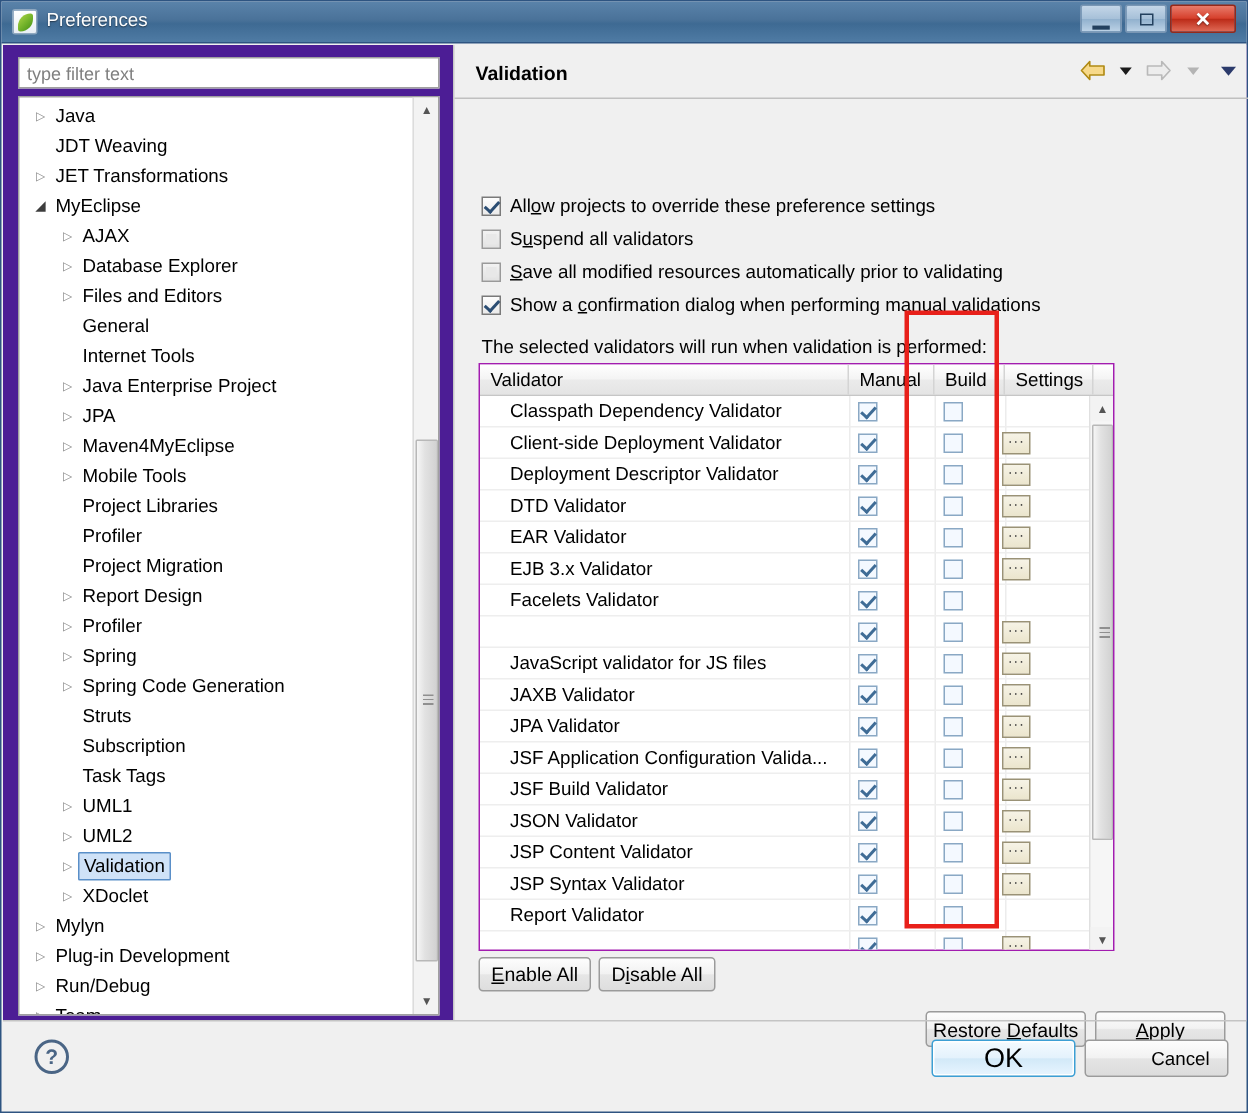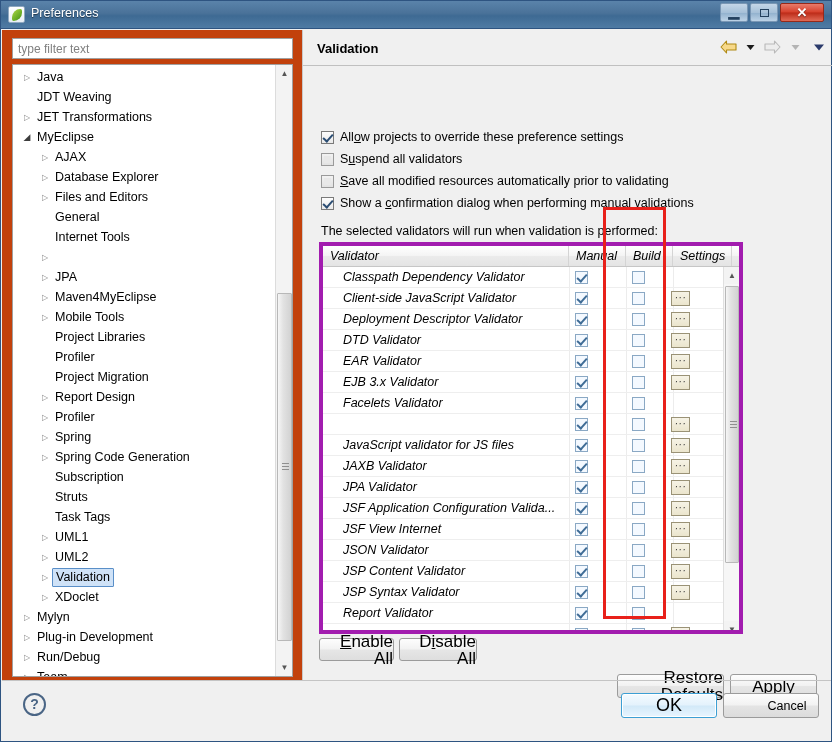--- a/index.html
+++ b/index.html
@@ -76,21 +76,21 @@
   #btn-close .glyph { color: #ffffff; font-size: 13px; text-shadow: 0 1px 1px rgba(0,0,0,.45); }
   #btn-max .glyph .sq {
     display:inline-block; width:9px;height:8px;border:1.5px solid #23405e;margin-top:3px;
   }
 
   
   #body-area {
     position: absolute;
     left: 1px; top: 29px;
     width: 829px; height: 650px;
-    background: #c2410c;
+    background: #4c1d95;
   }
 
   
   #filter-box {
     position: absolute;
     left: 10px; top: 8px;
     width: 281px; height: 21px;
     border: 1px solid #a0a0a0;
     background: #ffffff;
   }
@@ -235,24 +235,23 @@
   #hint-line {
     position: absolute; left: 18px; top: 194px;
     font-size: 12.5px; white-space: nowrap;
   }
 
   
   #table-wrap {
     position: absolute;
     left: 16px; top: 212px;
     width: 424px; height: 392px;
-    border: 4px solid #a21caf;
+    border: 1px solid #a21caf;
     background: #ffffff;
     overflow: hidden;
-    font-style: italic;
   }
   #thead {
     position: absolute; left: 0; top: 0;
     width: 498px; height: 21px;
     background: linear-gradient(to bottom, #ffffff 0%, #f4f4f4 48%, #ebebeb 52%, #e4e4e4 100%);
     border-bottom: 1px solid #c6c6c6;
   }
   .th {
     position: absolute; top: 0; height: 20px; line-height: 20px;
     font-size: 12.5px;
@@ -316,22 +315,22 @@
   }
   #tbl-sb .sb-arrow { width: 16px; }
   #tbl-sb .sb-thumb { width: 14px; }
 
   
   .btn {
     position: absolute;
     background: linear-gradient(to bottom, #fdfdfd 0%, #f2f2f2 48%, #e6e6e6 52%, #dedede 100%);
     border: 1px solid #9b9b9b;
     border-radius: 3px;
-    font-size: 17px;
-    text-align: right;
+    font-size: 13px;
+    text-align: center;
     line-height: 1;
     display: flex; align-items: center; justify-content: center;
   }
   #btn-enable-all  { left: 16px;  top: 608px; width: 75px; height: 23px; }
   #btn-disable-all { left: 96px;  top: 608px; width: 78px; height: 23px; }
   #btn-restore     { left: 314px; top: 644px; width: 107px; height: 24px; }
   #btn-apply       { left: 427px; top: 644px; width: 87px;  height: 24px; }
 
   
   #footer-sep {
@@ -435,20 +434,21 @@
             <span class="lbl">Files and Editors</span>
           </div>
           <div class="tree-item lvl2">
             <span class="lbl">General</span>
           </div>
           <div class="tree-item lvl2">
             <span class="lbl">Internet Tools</span>
           </div>
           <div class="tree-item lvl2">
             <span class="arrow">▷</span>
+            <span class="lbl">Java Enterprise Project</span>
           </div>
           <div class="tree-item lvl2">
             <span class="arrow">▷</span>
             <span class="lbl">JPA</span>
           </div>
           <div class="tree-item lvl2">
             <span class="arrow">▷</span>
             <span class="lbl">Maven4MyEclipse</span>
           </div>
           <div class="tree-item lvl2">
@@ -474,24 +474,24 @@
           </div>
           <div class="tree-item lvl2">
             <span class="arrow">▷</span>
             <span class="lbl">Spring</span>
           </div>
           <div class="tree-item lvl2">
             <span class="arrow">▷</span>
             <span class="lbl">Spring Code Generation</span>
           </div>
           <div class="tree-item lvl2">
+            <span class="lbl">Struts</span>
+          </div>
+          <div class="tree-item lvl2">
             <span class="lbl">Subscription</span>
-          </div>
-          <div class="tree-item lvl2">
-            <span class="lbl">Struts</span>
           </div>
           <div class="tree-item lvl2">
             <span class="lbl">Task Tags</span>
           </div>
           <div class="tree-item lvl2">
             <span class="arrow">▷</span>
             <span class="lbl">UML1</span>
           </div>
           <div class="tree-item lvl2">
             <span class="arrow">▷</span>
@@ -597,21 +597,21 @@
           <div class="colsep" id="sep1"></div>
           <div class="colsep" id="sep2"></div>
           <div class="colsep" id="sep3"></div>
           <div class="colsep" id="sep4"></div>
         <div class="trow">
               <span class="vname">Classpath Dependency Validator</span>
               <span class="cellbox col-manual on"></span>
               <span class="cellbox col-build"></span>
             </div>
             <div class="trow">
-              <span class="vname">Client-side JavaScript Validator</span>
+              <span class="vname">Client-side Deployment Validator</span>
               <span class="cellbox col-manual on"></span>
               <span class="cellbox col-build"></span>
               <span class="dots-btn">···</span>
             </div>
             <div class="trow">
               <span class="vname">Deployment Descriptor Validator</span>
               <span class="cellbox col-manual on"></span>
               <span class="cellbox col-build"></span>
               <span class="dots-btn">···</span>
             </div>
@@ -661,21 +661,21 @@
               <span class="cellbox col-build"></span>
               <span class="dots-btn">···</span>
             </div>
             <div class="trow">
               <span class="vname">JSF Application Configuration Valida...</span>
               <span class="cellbox col-manual on"></span>
               <span class="cellbox col-build"></span>
               <span class="dots-btn">···</span>
             </div>
             <div class="trow">
-              <span class="vname">JSF View Internet</span>
+              <span class="vname">JSF Build Validator</span>
               <span class="cellbox col-manual on"></span>
               <span class="cellbox col-build"></span>
               <span class="dots-btn">···</span>
             </div>
             <div class="trow">
               <span class="vname">JSON Validator</span>
               <span class="cellbox col-manual on"></span>
               <span class="cellbox col-build"></span>
               <span class="dots-btn">···</span>
             </div>

